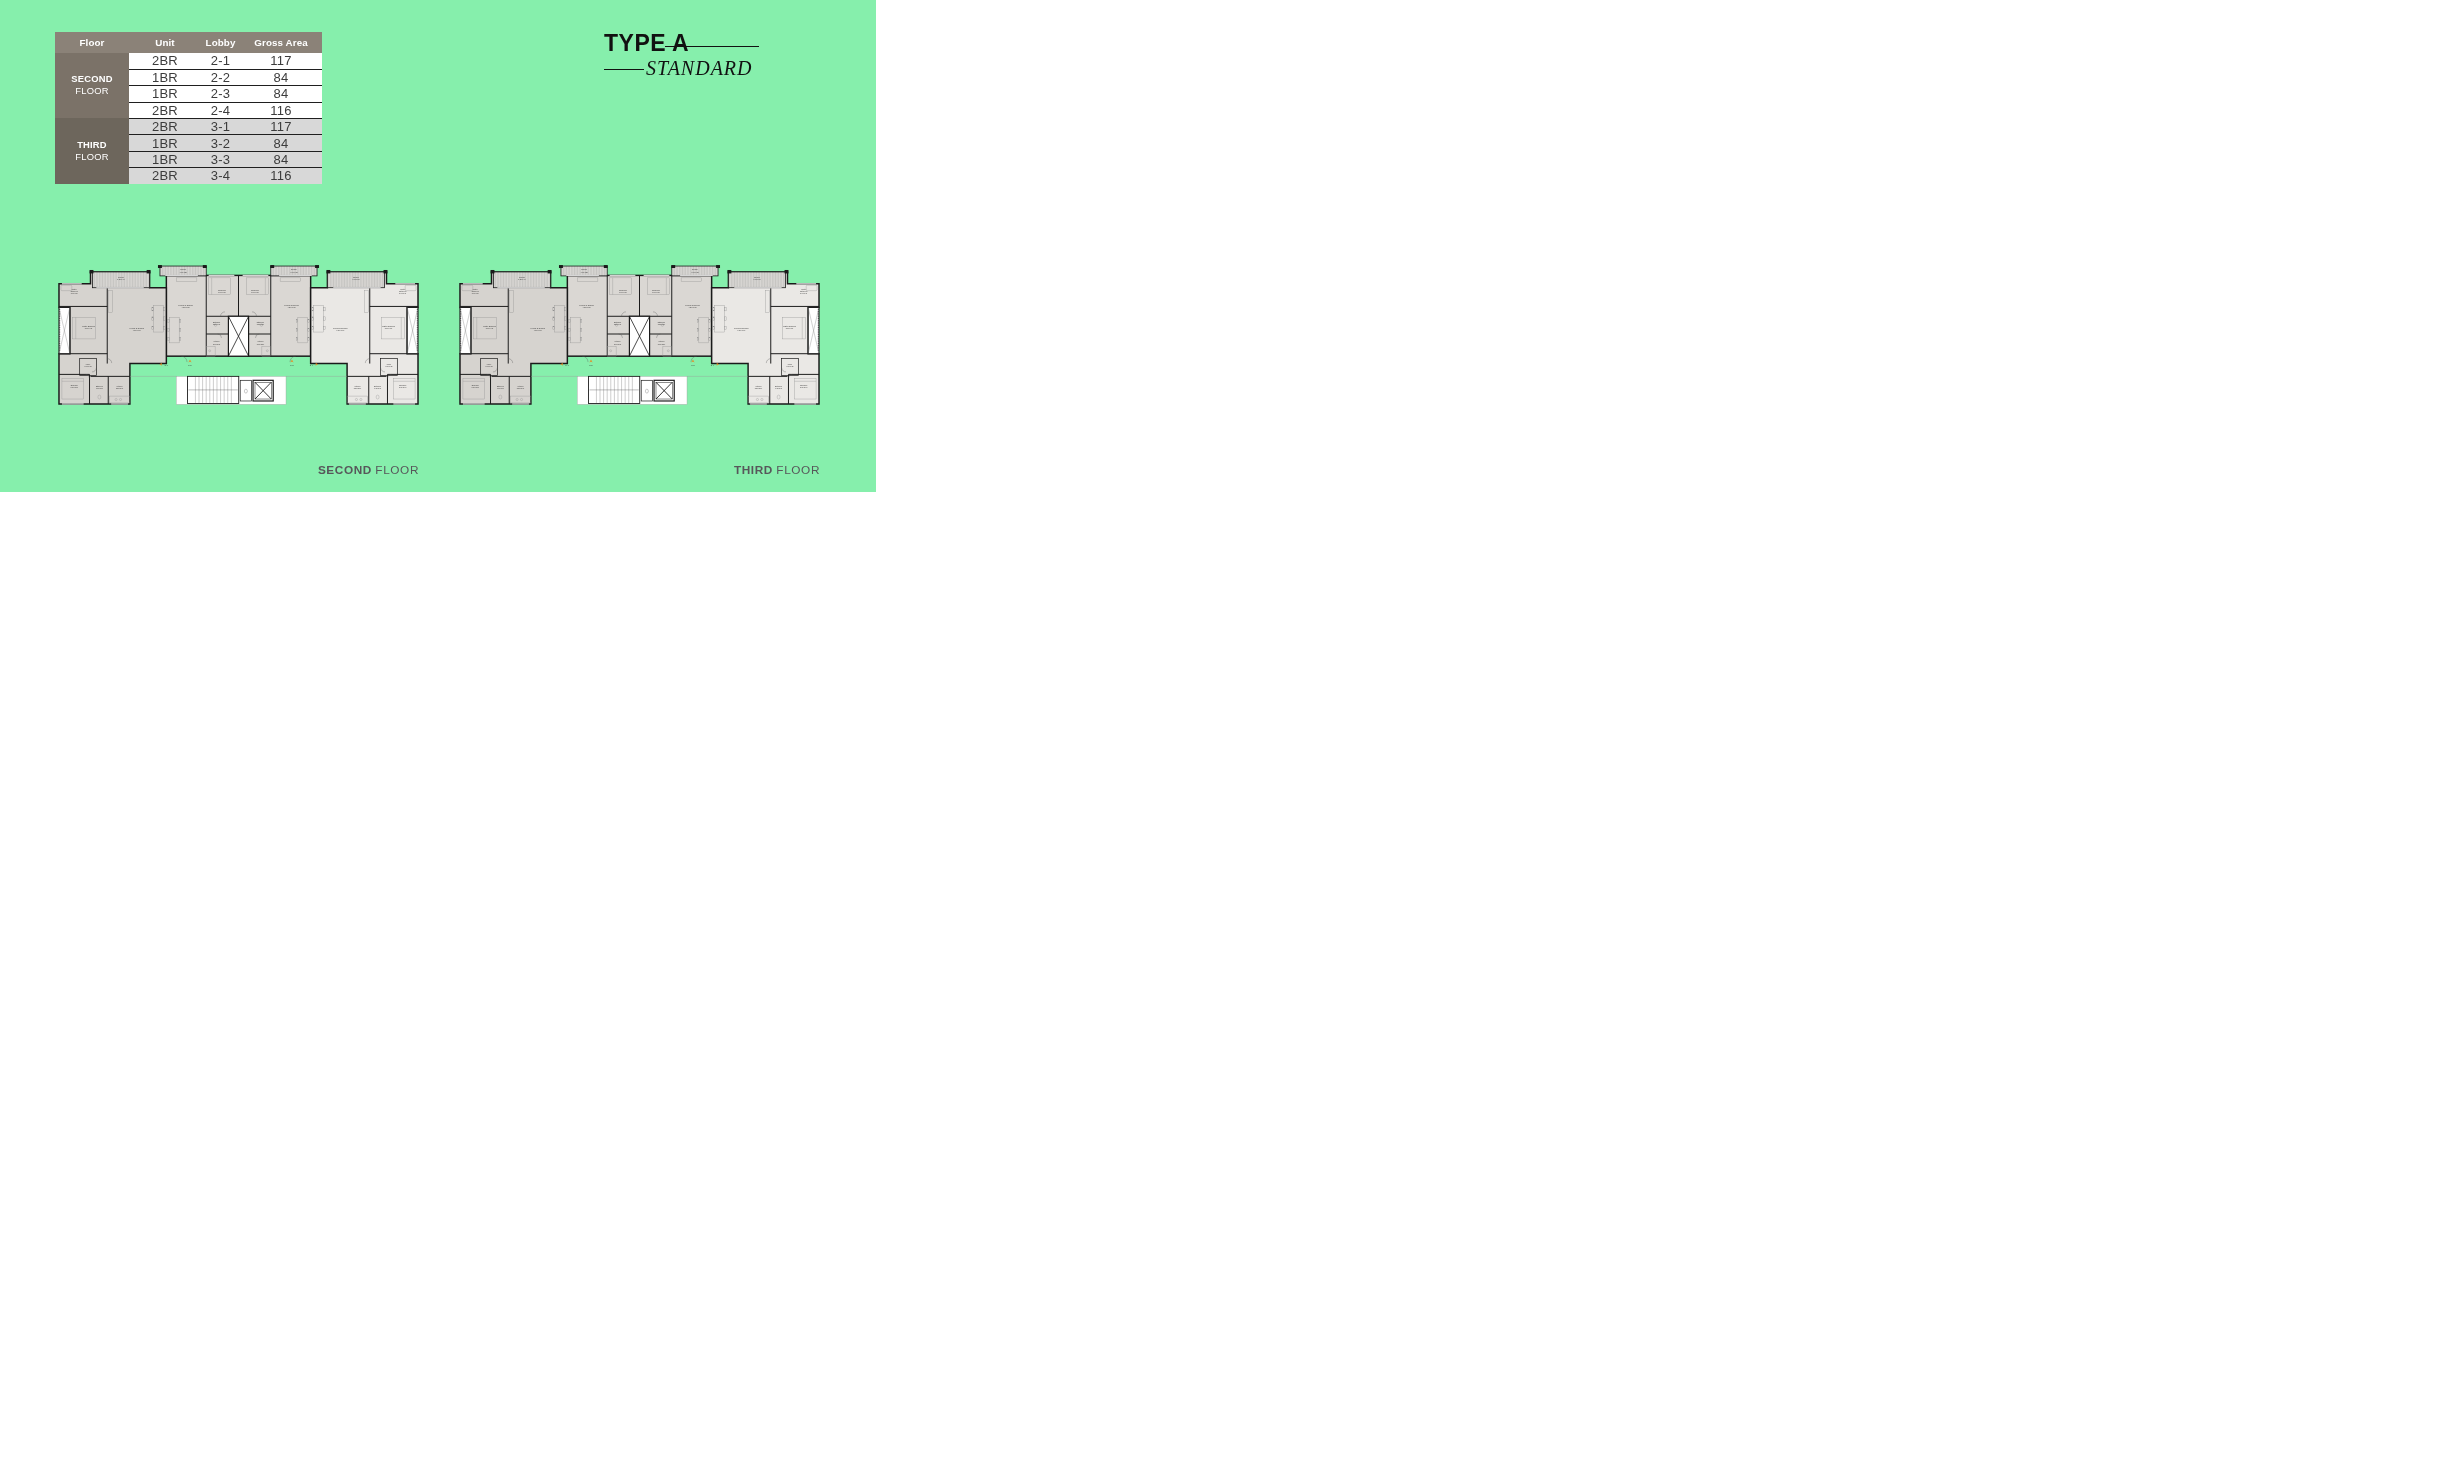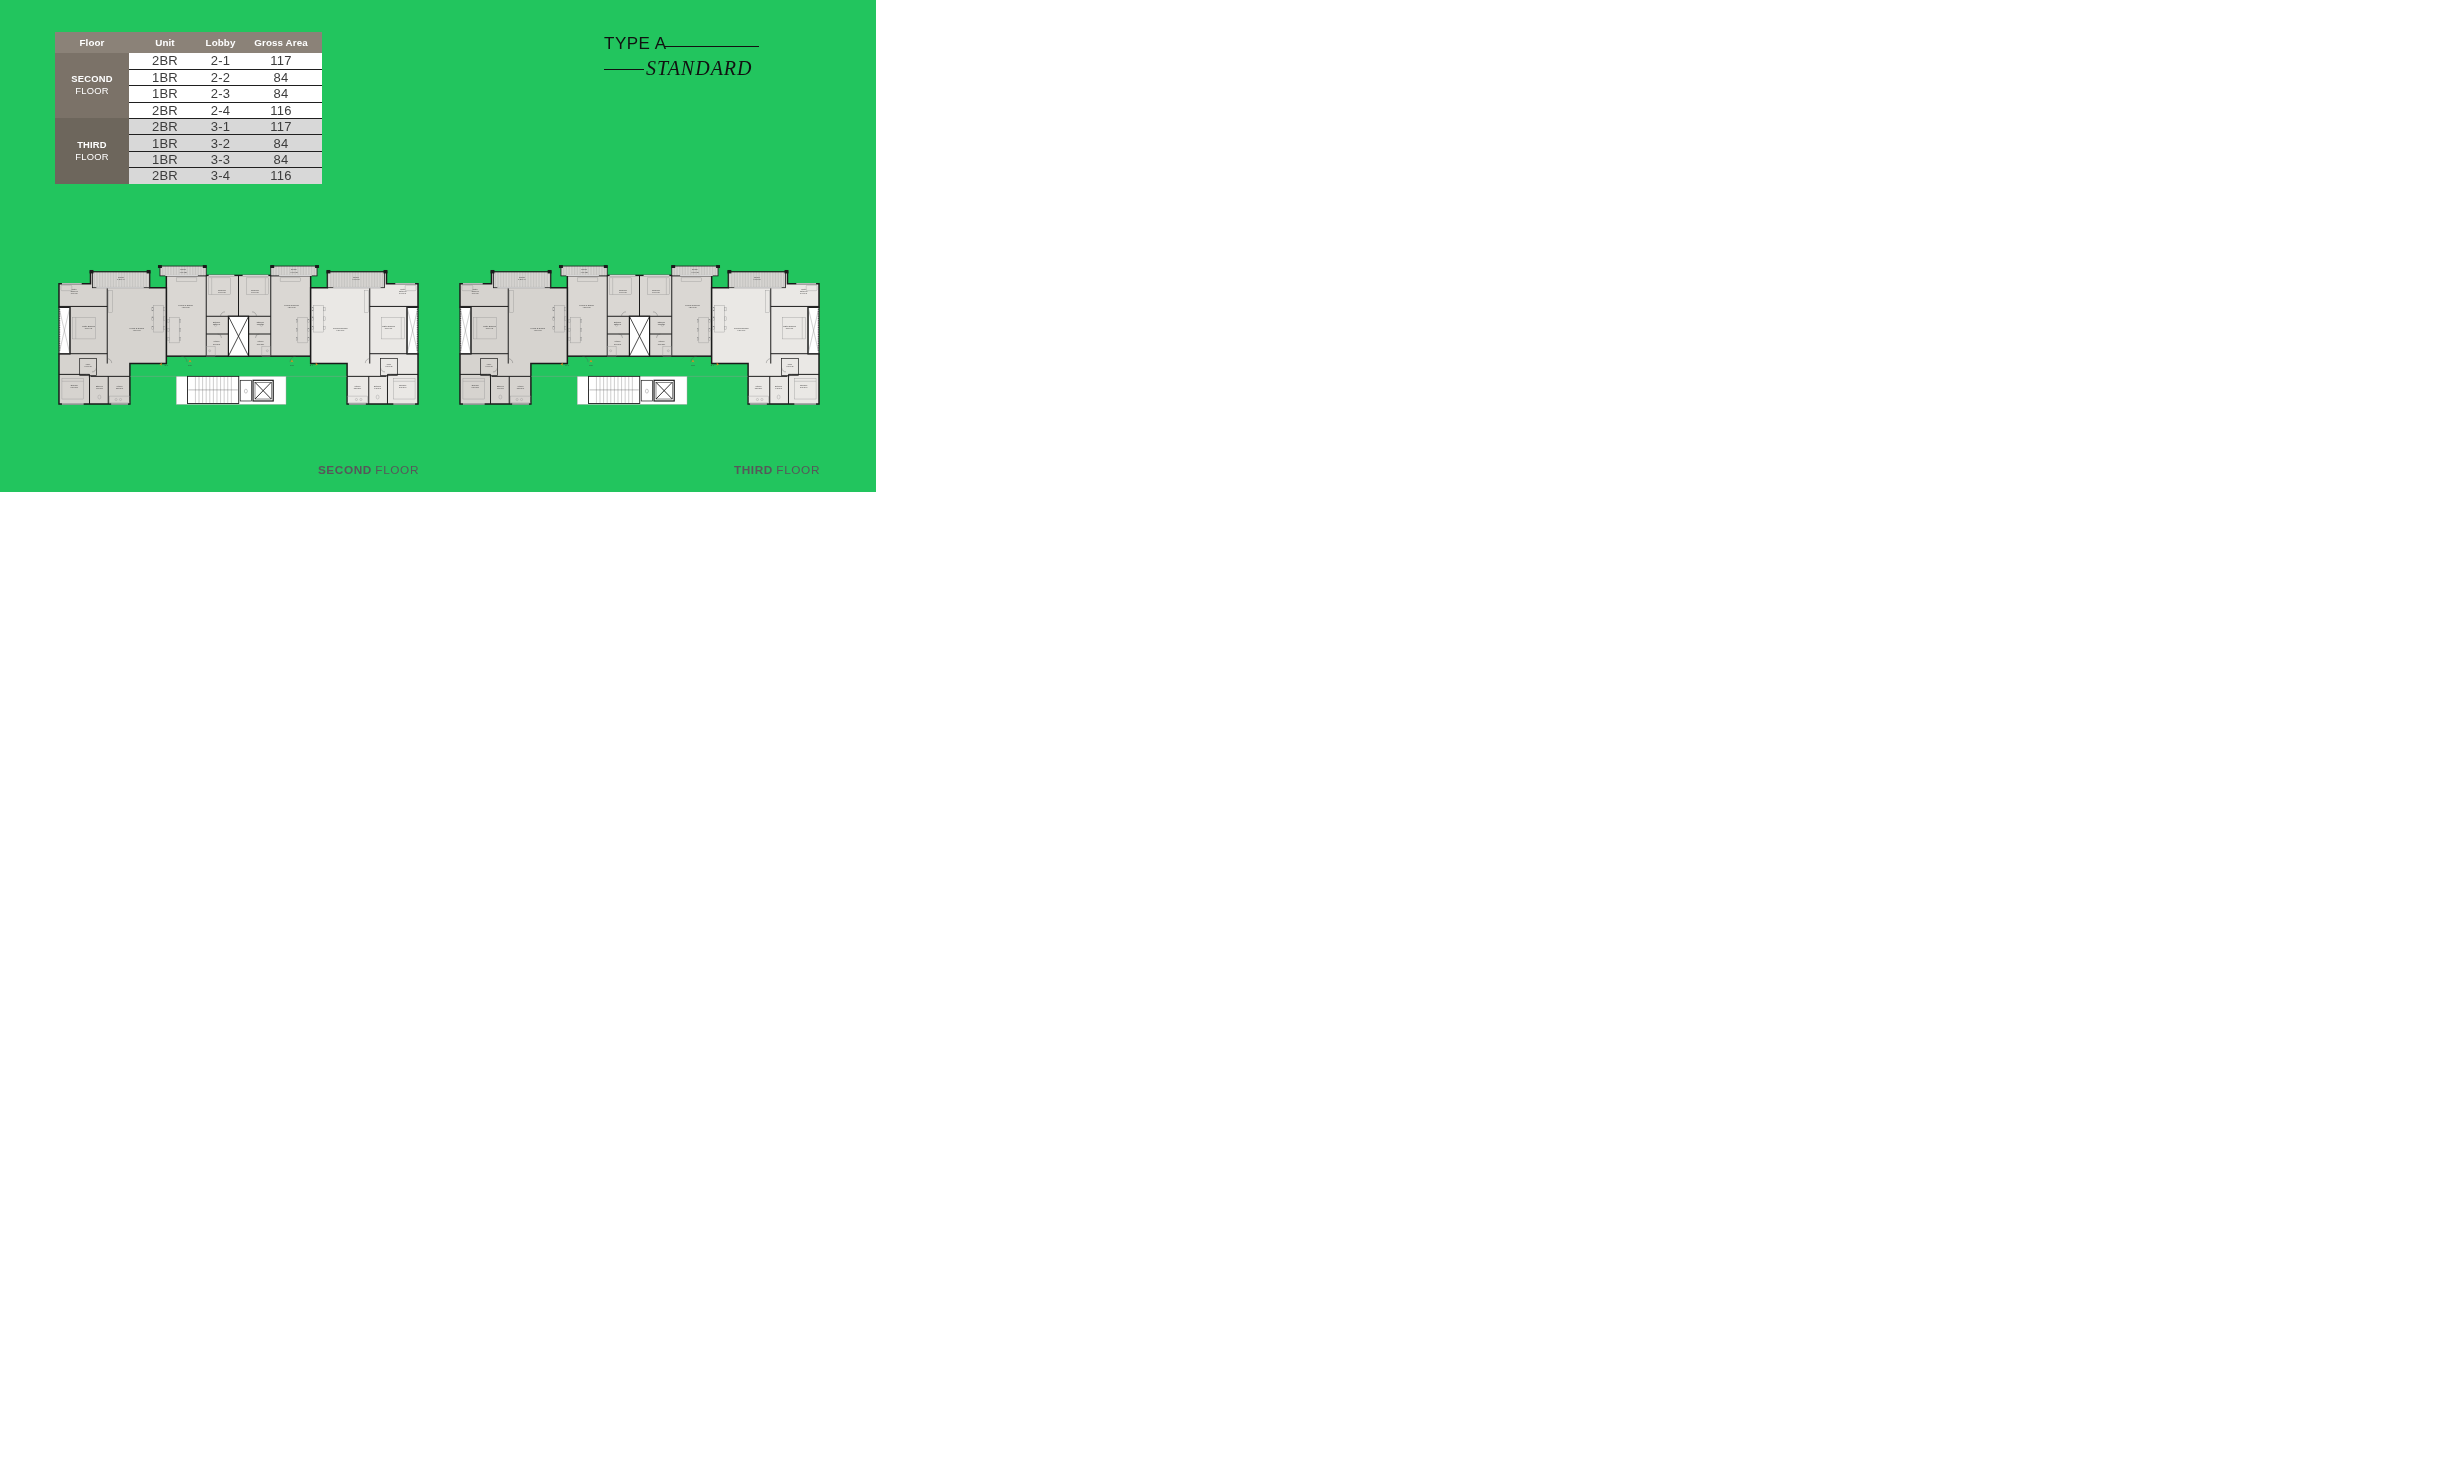--- a/index.html
+++ b/index.html
@@ -1,17 +1,17 @@
 <!DOCTYPE html>
 <html style="font-size:7.9px"><head>
 <meta charset="utf-8">
 <style>
   html,body{margin:0;padding:0;background:#ffffff;}
   #canvas{
-    position:relative;width:876px;height:492px;background:#22c55e;overflow:hidden;
+    position:relative;width:876px;height:492px;background:#86efac;overflow:hidden;
     font-family:"Liberation Sans", sans-serif;
   }
   
   #unit-table{
     position:absolute;left:55px;top:31.5px;
     display:grid;
     grid-template-columns:74px 72px 39px 82px;
     grid-template-rows:21px repeat(8,16.4px);
   }
   .th{
@@ -27,22 +27,22 @@
   #floor-second{grid-row:2 / span 4;background:#7b7268;}
   #floor-third{grid-row:6 / span 4;background:#6d665c;}
   .td{
     display:flex;align-items:center;justify-content:center;
     font-size:13px;color:#3c3c3c;letter-spacing:0.2px;background:#ffffff;
   }
   .td.alt{background:#d8d8d8;}
   .td.sep{border-top:0.7px solid #1f1f1f;}
   
   #title-line1{
-    position:absolute;left:604px;top:35px;font-size:17px;letter-spacing:0.5px;
-    color:#111;font-weight:400;line-height:17.7px;
+    position:absolute;left:604px;top:35px;font-size:23px;letter-spacing:0.5px;
+    color:#111;font-weight:700;line-height:17.7px;
   }
   #title-rule1{position:absolute;left:665px;top:46px;width:94px;height:1.2px;background:#111;}
   #title-line2{
     position:absolute;left:646px;top:58px;font-family:"Liberation Serif", serif;
     font-style:italic;font-weight:400;font-size:20px;letter-spacing:1px;color:#111;line-height:20px;
   }
   #title-rule2{position:absolute;left:604px;top:69px;width:40px;height:1.2px;background:#111;}
   
   .plan-wrap{position:absolute;top:262px;width:361px;height:145px;}
   #plan-0{left:58px;}

